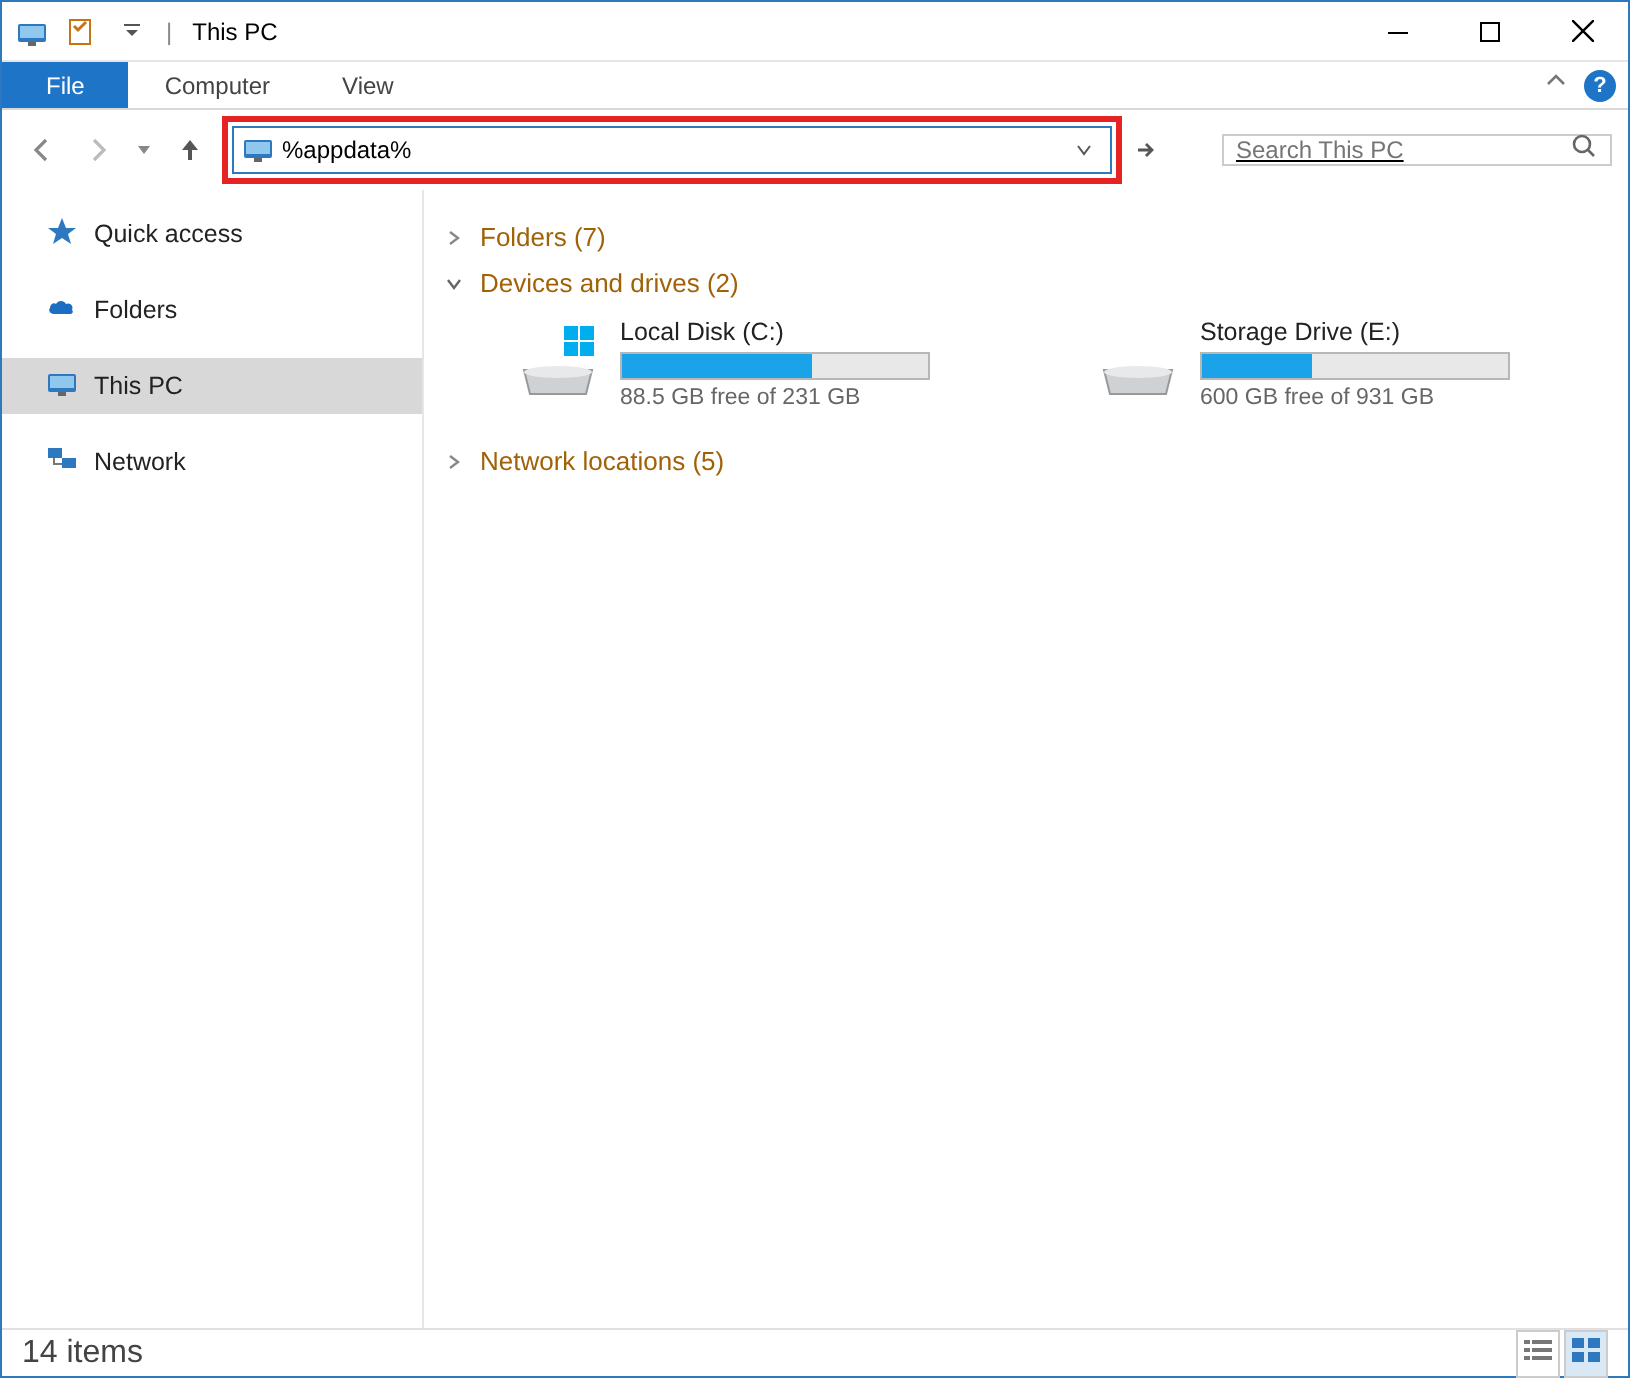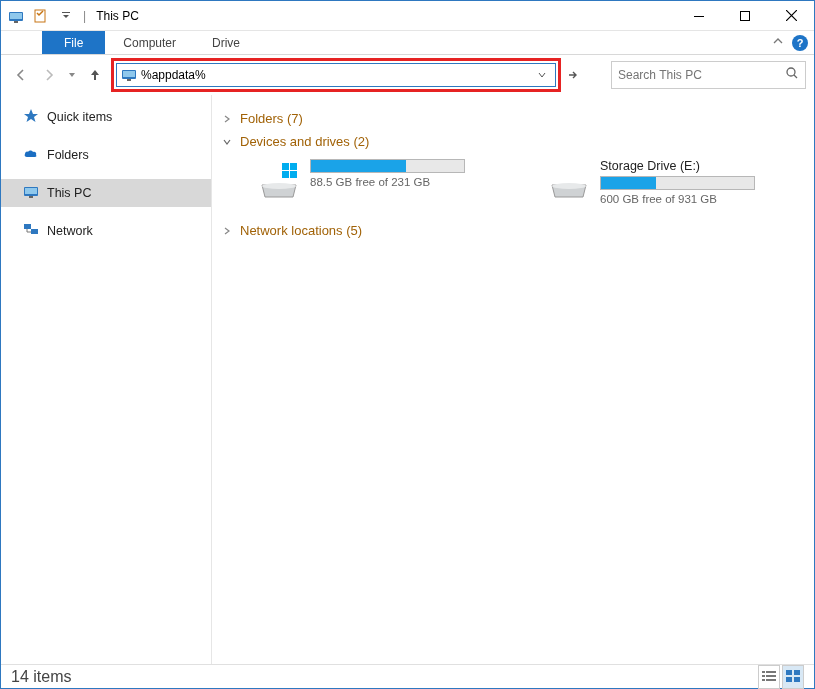--- a/index.html
+++ b/index.html
@@ -40,21 +40,20 @@
   padding: 0 18px;
   font-size: 12px;
   display: flex;
   align-items: center;
   color: #444;
 }
 .ribbon-tab.file {
   background: #1e74c7;
   color: #fff;
   padding: 0 22px;
-  margin-left: 41px;
 }
 .ribbon-right {
   margin-left: auto;
   display: flex;
   align-items: center;
   padding-right: 6px;
   gap: 8px;
 }
 
 
@@ -87,25 +86,26 @@
   padding: 0 4px;
   gap: 4px;
   min-width: 440px;
 }
 .address-icon { width: 16px; height: 16px; }
 .address-text { font-size: 12px; flex: 1; }
 .address-dropdown { width: 18px; color: #555; display:flex;align-items:center;justify-content:center;}
 .address-go { width: 22px; height: 24px; display: flex; align-items: center; justify-content: center; color: #555; }
 .search-box {
   width: 195px;
-  height: 28px;
+  height: 16px;
   border: 1px solid #ccc;
   display: flex;
   align-items: center;
   padding: 0 6px;
+  text-decoration: underline;
 }
 .search-box input {
   border: none;
   outline: none;
   font-size: 12px;
   flex: 1;
   color: #666;
 }
 
 
@@ -229,21 +229,21 @@
         <svg width="11" height="11" viewBox="0 0 10 10">
             <path d="M0 0 L10 10 M10 0 L0 10" stroke="#000" stroke-width="1.1"></path>
           </svg>
       </div>
     </div>
   </div>
 
   <div class="ribbon">
     <div class="ribbon-tab file">File</div>
     <div class="ribbon-tab">Computer</div>
-    <div class="ribbon-tab">Drive</div>
+    <div class="ribbon-tab">View</div>
     <div class="ribbon-right">
       <span>
         <svg width="12" height="12" viewBox="0 0 12 12">
             <path d="M2 7 L6 3 L10 7" fill="none" stroke="#777" stroke-width="1.3"></path>
           </svg>
       </span>
       <span class="help-icon">?</span>
     </div>
   </div>
 
@@ -304,21 +304,21 @@
   </div>
 
   <div class="body">
     <div class="sidebar">
       <div class="sidebar-item">
         <span>
           <svg width="16" height="16" viewBox="0 0 16 16">
               <path d="M8 1 L10 6 L15 6 L11 9 L12.5 14 L8 11 L3.5 14 L5 9 L1 6 L6 6 Z" fill="#2e78c0"></path>
             </svg>
         </span>
-        <span>Quick items</span>
+        <span>Quick access</span>
       </div>
       <div class="sidebar-gap"></div>
       <div class="sidebar-item">
         <span>
           <svg width="16" height="16" viewBox="0 0 16 16">
               <path d="M4 11 C2 11 1 9 2 8 C2 6 4 5 5 6 C6 4 9 4 10 6 C12 5 14 7 13 9 C14 10 13 11 12 11 Z" fill="#1b6ec2"></path>
             </svg>
         </span>
         <span>Folders</span>
       </div>
@@ -371,20 +371,21 @@
             <svg width="42" height="42" viewBox="0 0 42 42">
               <rect x="24" y="4" width="7" height="7" fill="#00adef"></rect>
               <rect x="32" y="4" width="7" height="7" fill="#00adef"></rect>
               <rect x="24" y="12" width="7" height="7" fill="#00adef"></rect>
               <rect x="32" y="12" width="7" height="7" fill="#00adef"></rect>
               <path d="M4 26 L38 26 L35 38 L7 38 Z" fill="#cfd2d4" stroke="#999"></path>
               <ellipse cx="21" cy="27" rx="17" ry="3" fill="#e7e9ea"></ellipse>
             </svg>
           </span>
           <div class="drive-info">
+            <span class="drive-name">Local Disk (C:)</span>
             <div class="drive-bar">
               <div class="drive-fill" style="width:62%"></div>
             </div>
             <span class="drive-free">88.5 GB free of 231 GB</span>
           </div>
         </div>
 
         <div class="drive">
           <span class="drive-icon">
             <svg width="42" height="42" viewBox="0 0 42 42">

